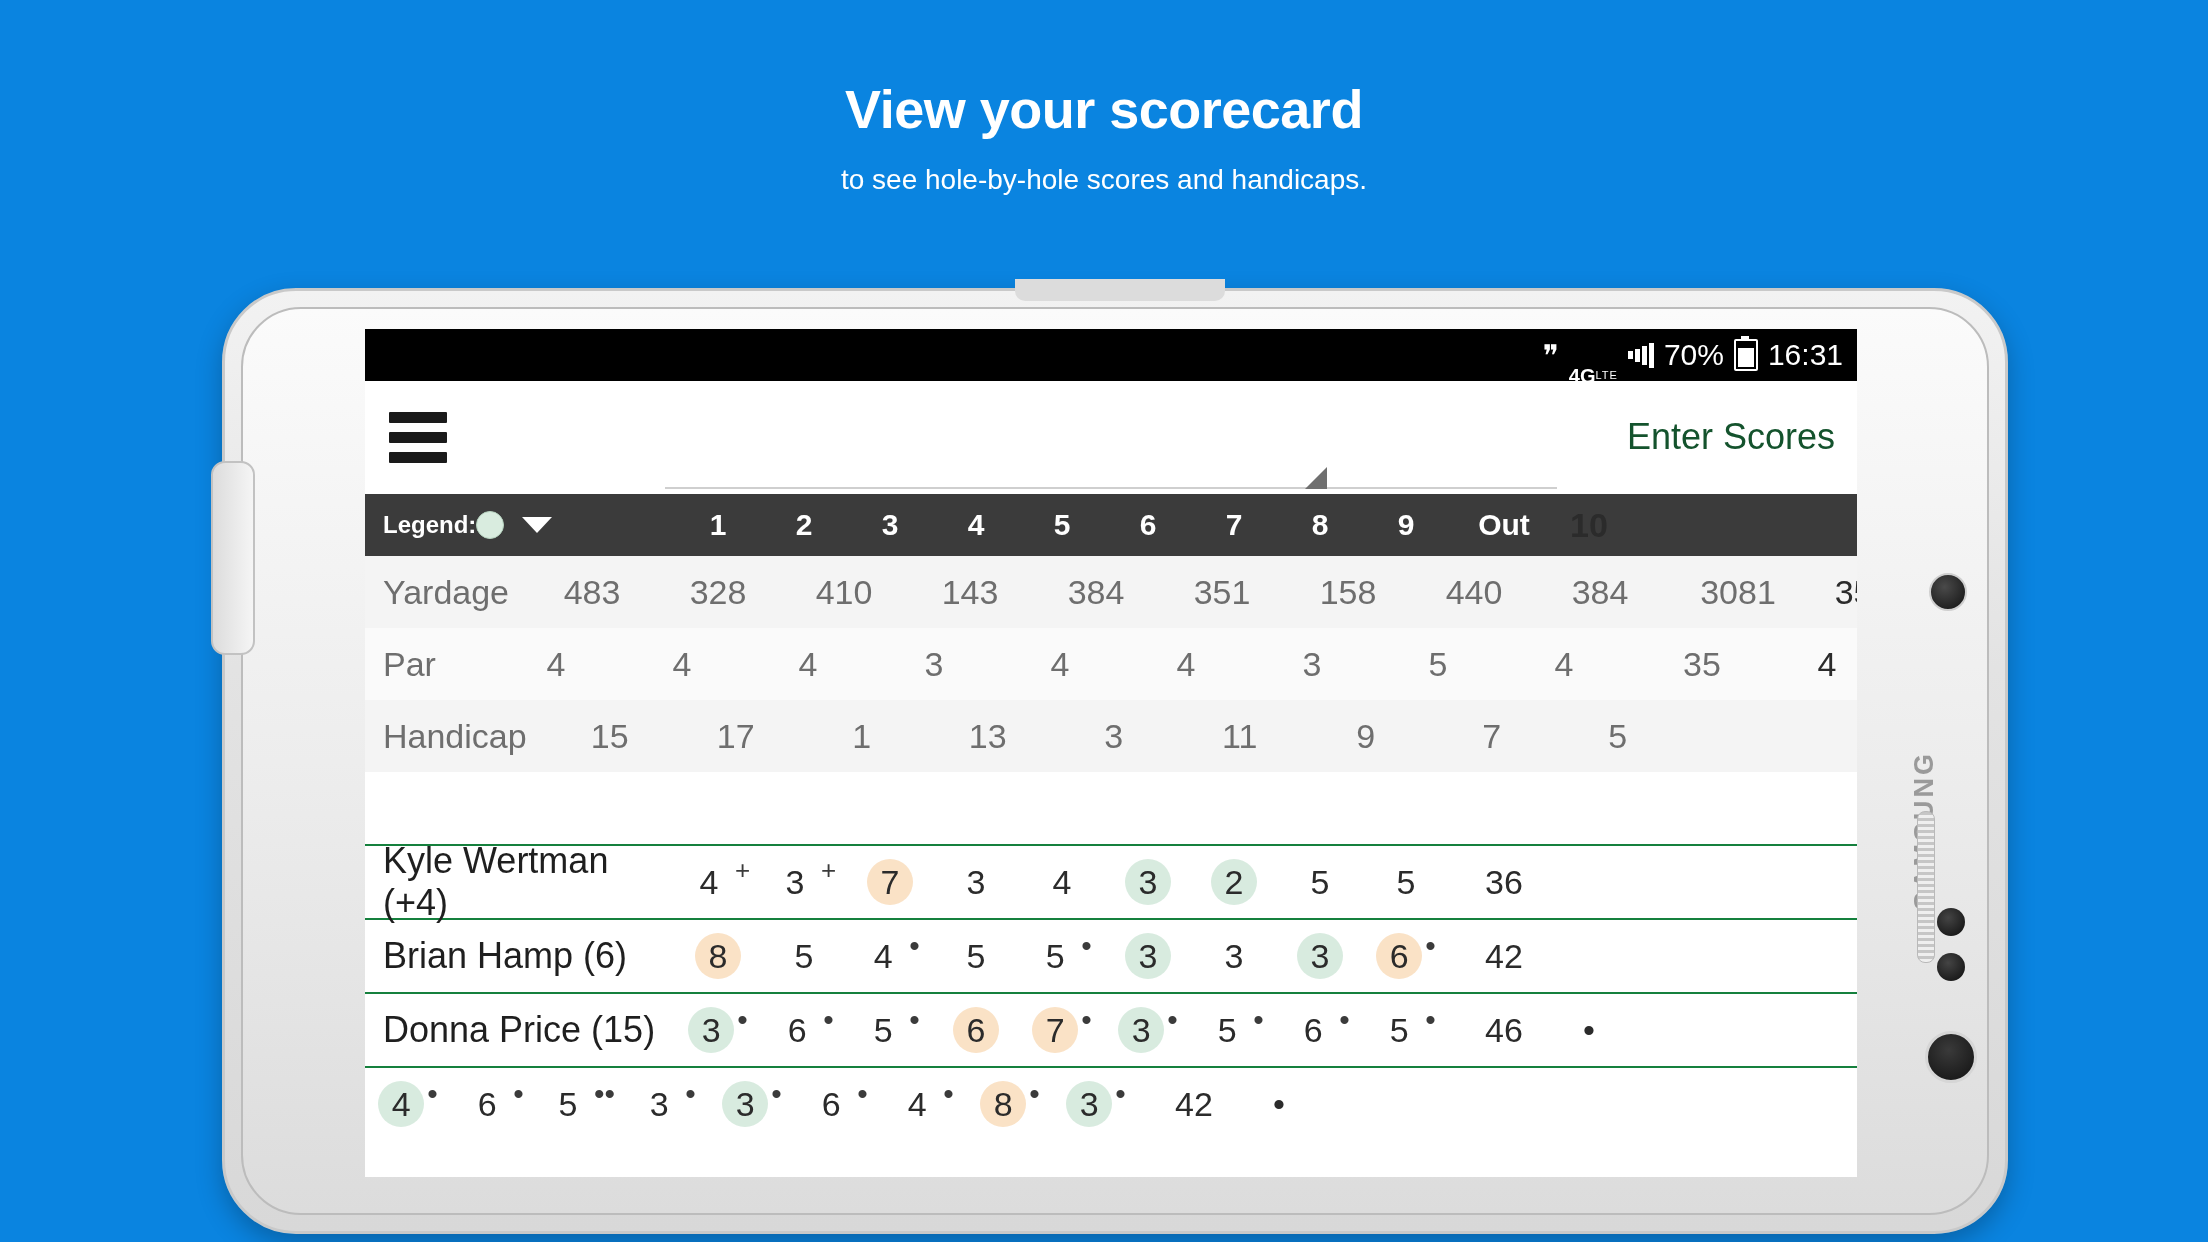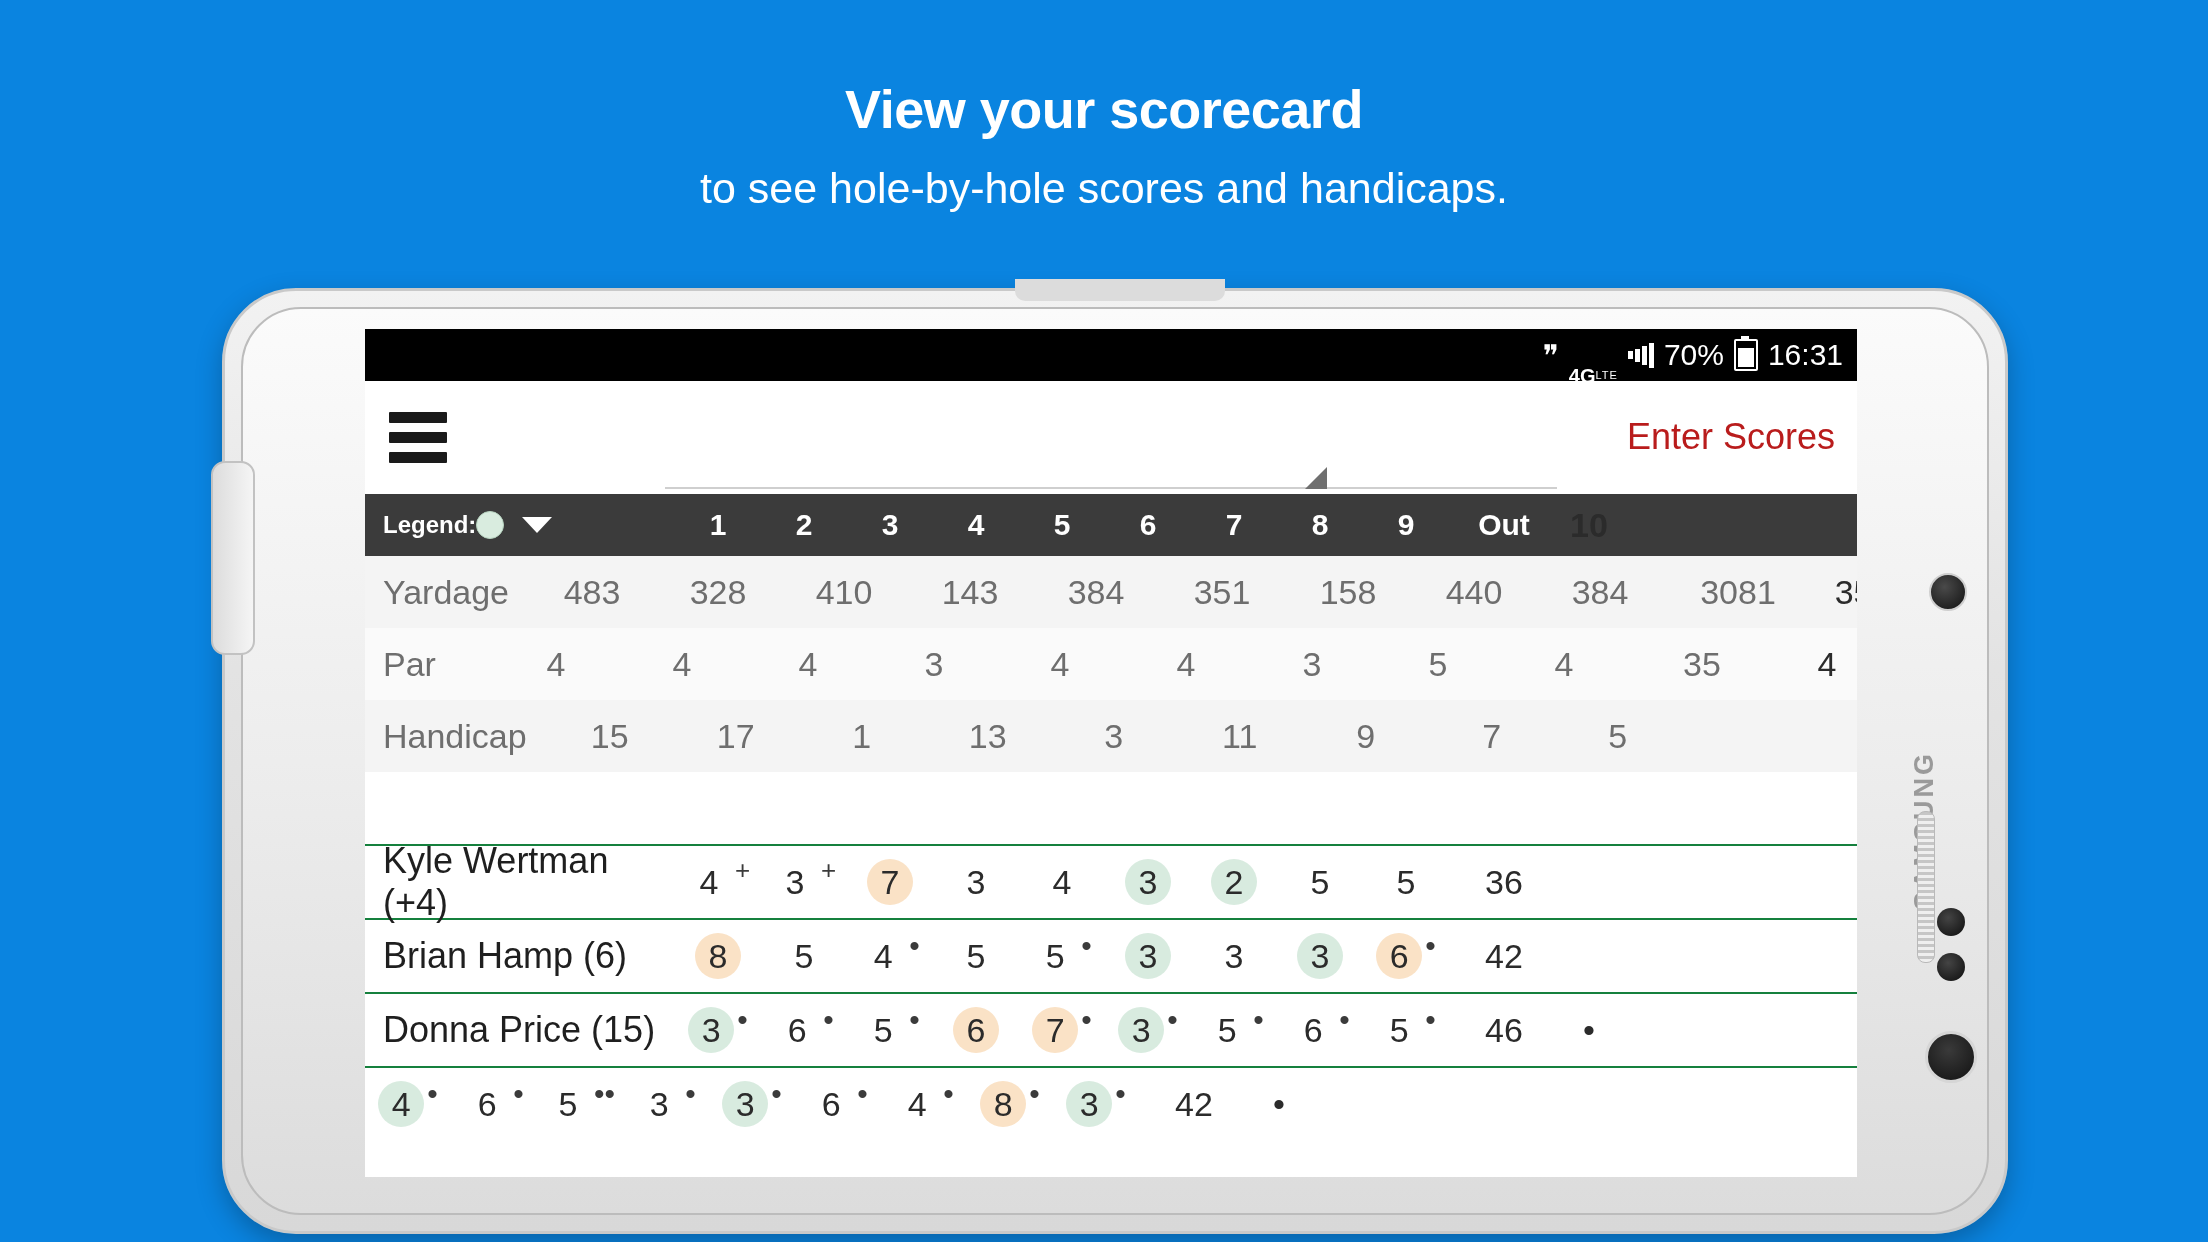--- a/index.html
+++ b/index.html
@@ -23,21 +23,21 @@
     color: #ffffff;
   }
   .promo-title {
     font-size: 54px;
     font-weight: bold;
     letter-spacing: -0.5px;
     margin-top: 80px;
     line-height: 1.1;
   }
   .promo-sub {
-    font-size: 43px;
+    font-size: 28px;
     font-weight: normal;
     margin-top: 26px;
     line-height: 1.1;
   }
 
   
   .phone {
     position: absolute;
     left: 222px;
     top: 288px;
@@ -218,21 +218,21 @@
     position: absolute;
     left: 0; right: 0;
     text-align: center;
     font-size: 40px;
     color: #2b2b2b;
     pointer-events: none;
   }
   .enter-scores {
     margin-left: auto;
     margin-right: 22px;
-    color: #b91c1c;
+    color: #14532d;
     font-size: 36px;
     cursor: pointer;
   }
   .title-underline {
     position: absolute;
     left: 300px;
     right: 300px;
     bottom: 4px;
     height: 2px;
     background: #cfcfcf;

